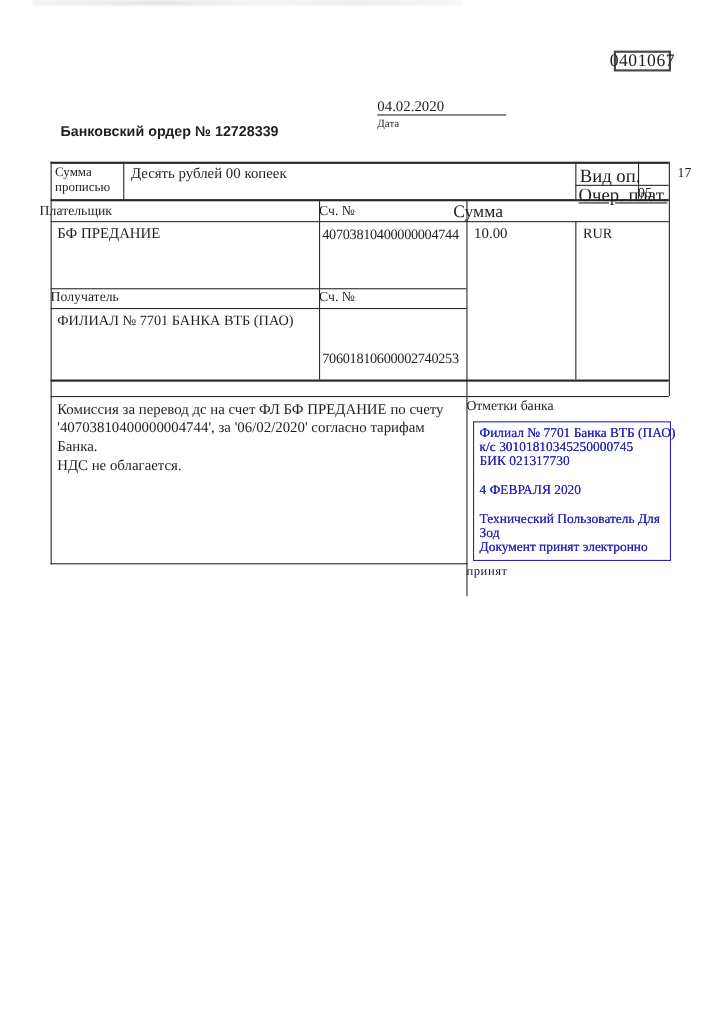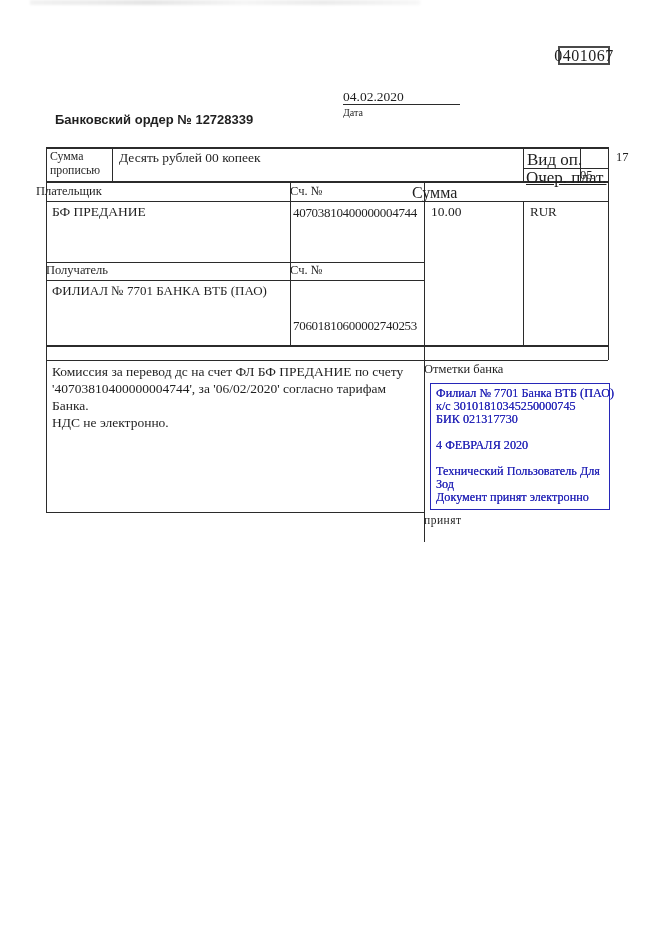--- a/index.html
+++ b/index.html
@@ -124,21 +124,21 @@
   <div class="txt sum-cur">RUR</div>
 
   <div class="txt ctr h-recip">Получатель</div>
   <div class="txt ctr h-acct2">Сч. №</div>
   <div class="txt recip-name">ФИЛИАЛ № 7701 БАНКА ВТБ (ПАО)</div>
   <div class="txt recip-acct">70601810600002740253</div>
 
   <div class="purpose-text">
     <div>Комиссия за перевод дс на счет ФЛ БФ ПРЕДАНИЕ по счету</div>
     <div>'40703810400000004744', за '06/02/2020' согласно тарифам Банка.</div>
-    <div>НДС не электронно.</div>
+    <div>НДС не облагается.</div>
   </div>
 
   <div class="txt ctr h-marks">Отметки банка</div>
   <div class="stamp-box">
     <div class="stamp-line">Филиал № 7701 Банка ВТБ (ПАО)</div>
     <div class="stamp-line">к/с 30101810345250000745</div>
     <div class="stamp-line">БИК 021317730</div>
     <div class="stamp-line"></div>
     <div class="stamp-line">4 ФЕВРАЛЯ 2020</div>
     <div class="stamp-line"></div>

